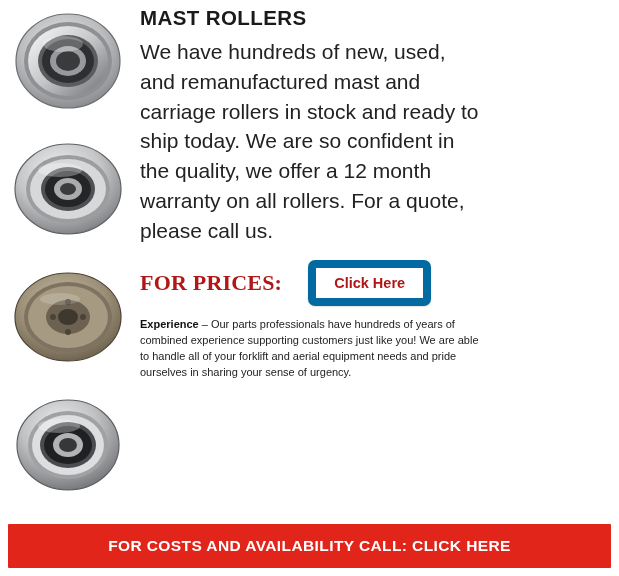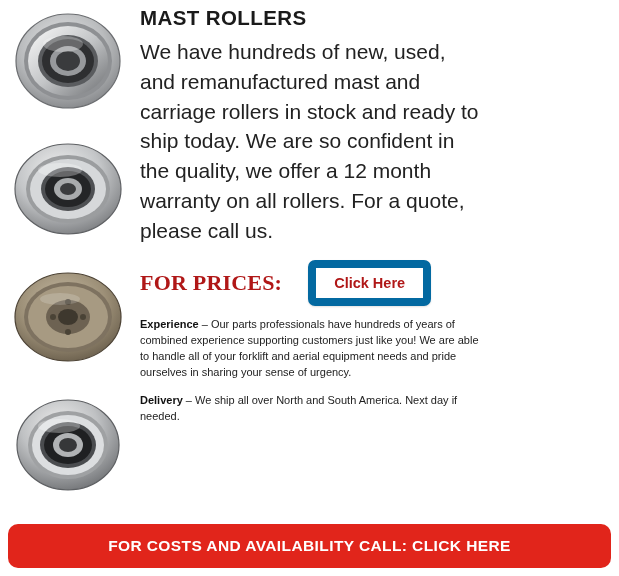--- a/index.html
+++ b/index.html
@@ -90,21 +90,21 @@
     font-weight: bold;
     color: #111111;
   }
   .footer-bar {
     position: absolute;
     left: 8px;
     right: 8px;
     bottom: 8px;
     height: 44px;
     background: #e1251b;
-    border-radius: 10px;
+    border-radius: 1px;
     display: flex;
     align-items: center;
     justify-content: center;
     color: #ffffff;
     font-size: 15.5px;
     font-weight: bold;
     letter-spacing: 0.4px;
     cursor: pointer;
   }
 </style>
@@ -220,23 +220,20 @@
         <span class="prices-label">FOR PRICES:</span>
         <span class="click-here-btn">Click Here</span>
       </div>
 
       <p class="feature">
         <b>Experience</b><span> – </span><span>Our parts professionals have hundreds of years of combined experience supporting customers just like you!  We are able to handle all of your forklift and aerial equipment needs and pride ourselves in sharing your sense of urgency.</span>
       </p>
 
 
 
-      <p class="feature">
-        <b>Delivery</b><span> – </span><span>We ship all over North and South America.  Next day if needed.</span>
-      </p>
 
 
     </div>
   </div>
 
   <div class="footer-bar" style="background: rgb(225, 37, 27);">FOR COSTS AND AVAILABILITY CALL: CLICK HERE</div>
 
 </div>
 
 </body></html>

